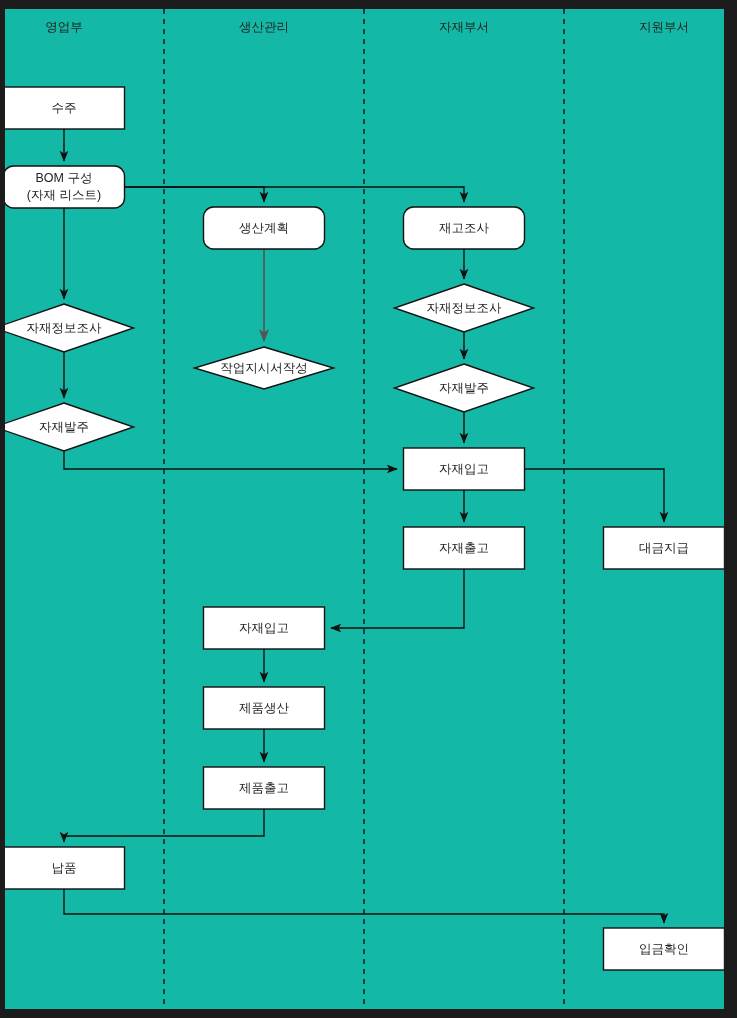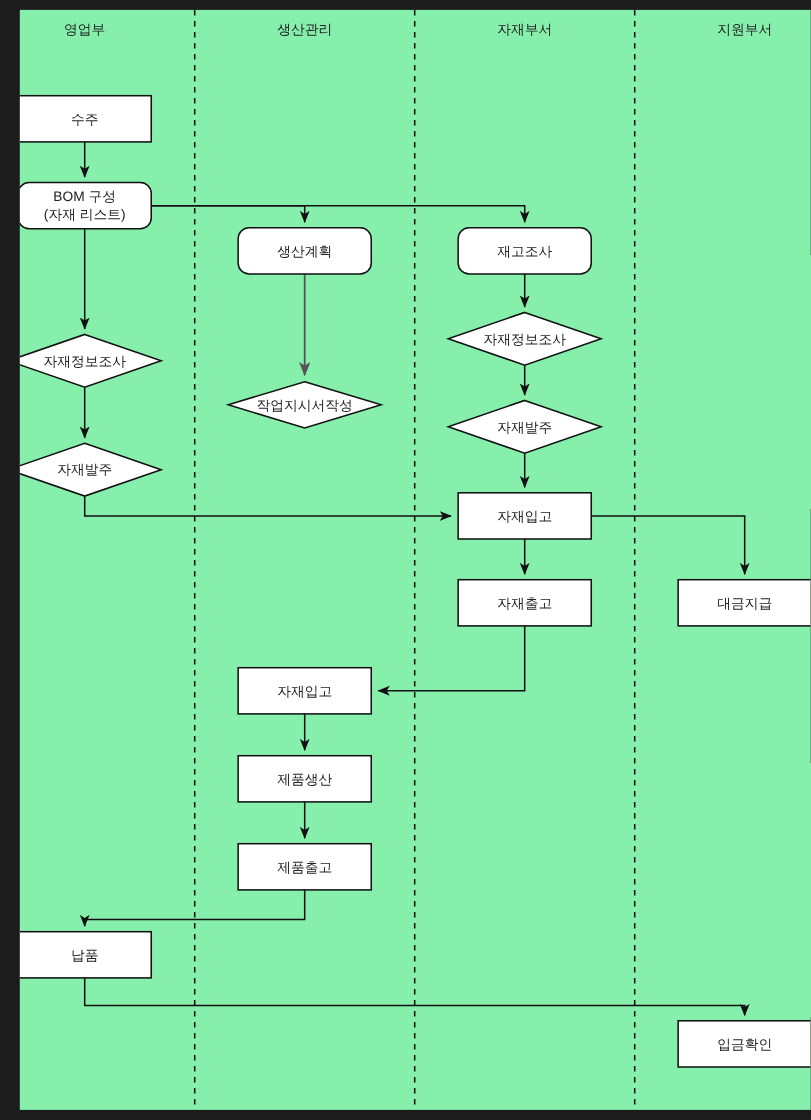--- a/index.html
+++ b/index.html
@@ -1,20 +1,20 @@
 <!DOCTYPE html>
 <html><head>
 <meta charset="utf-8">
 <style>
   html,body{margin:0;padding:0;background:#1c1c1c;}
   body{width:737px;height:1018px;overflow:hidden;
        font-family:"Liberation Sans","DejaVu Sans",sans-serif;}
   #stage{position:relative;width:737px;height:1018px;background:#1c1c1c;}
-  #canvas{position:absolute;left:18px;top:9px;width:719px;height:1000px;
-          background:#86efac;overflow:hidden;text-align:center;}
+  #canvas{position:absolute;left:5px;top:9px;width:719px;height:1000px;
+          background:#14b8a6;overflow:hidden;text-align:center;}
   svg{display:block;}
   .lane-label{font-size:12.5px;fill:#222;text-anchor:middle;dominant-baseline:middle;}
   .node-label{font-size:12.5px;fill:#222;text-anchor:middle;dominant-baseline:middle;}
   .node-shape{fill:#ffffff;stroke:#111111;stroke-width:1.4;}
   .edge{stroke:#111111;stroke-width:1.4;fill:none;}
   .edge-gray{stroke:#555555;stroke-width:1.6;fill:none;}
   .divider{stroke:#111111;stroke-width:1.4;stroke-dasharray:5 5;fill:none;}
 </style>
 </head>
 <body>

